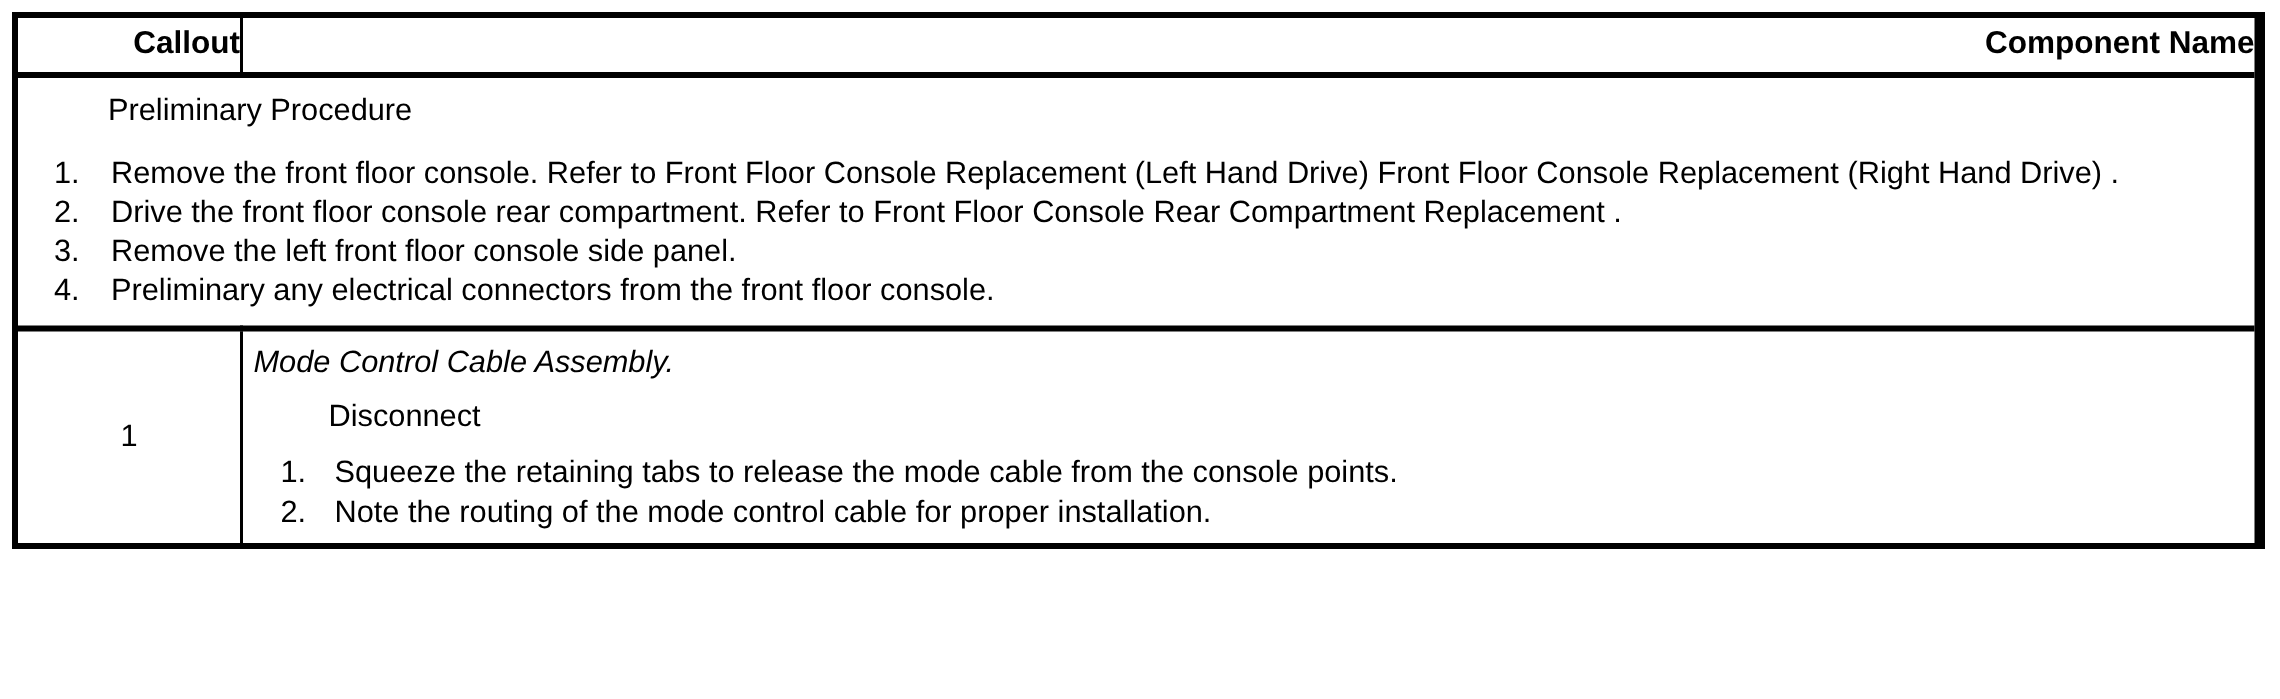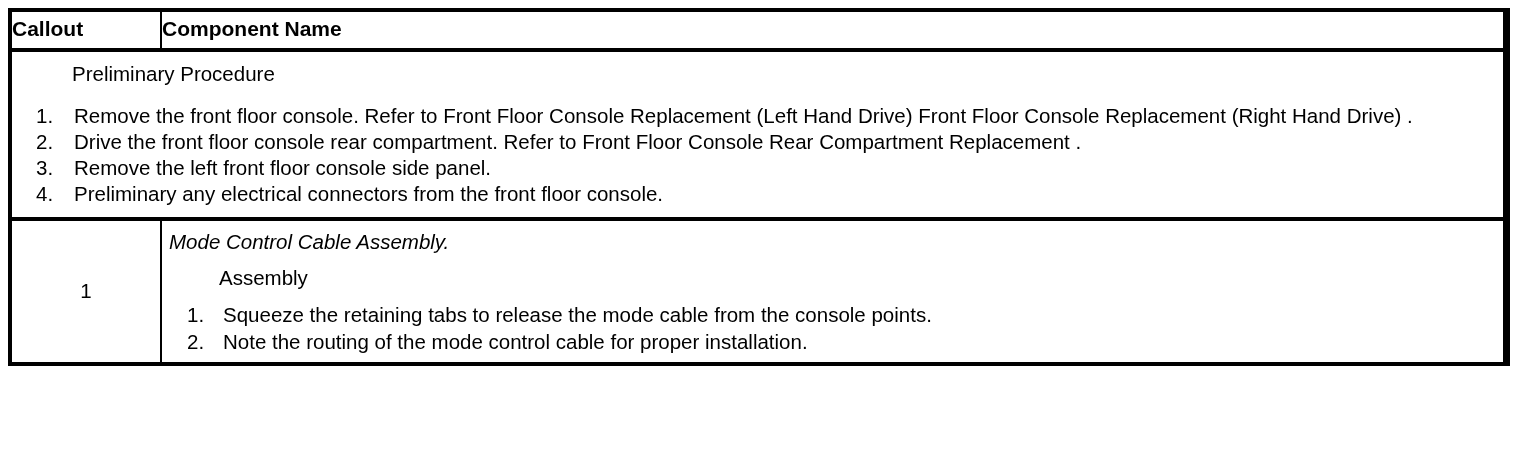--- a/index.html
+++ b/index.html
@@ -40,25 +40,25 @@
   
   thead th {
     font-size: 21px;
     font-weight: bold;
     padding: 5px 0 7px 0;
     border-bottom: 4px solid #000;
     vertical-align: middle;
     line-height: 1.15;
   }
   th.h-callout {
-    text-align: left;
+    text-align: right;
     border-right: 2px solid #000;
   }
   th.h-name {
-    text-align: left;
+    text-align: right;
     margin-left: 12px;
   }
 
   
   tbody td {
     vertical-align: top;
     font-size: 20.5px;
     line-height: 1.0;
     padding: 0;
   }
@@ -175,21 +175,21 @@
 
       <tr class="item-row">
         <td class="callout-cell">1</td>
 
         <td class="body-cell">
 
           <p class="plain-line">Mode Control Cable Assembly.</p>
 
           <div class="spacer-sm"></div>
 
-          <div class="sect-head proc-head">Assembly</div>
+          <div class="sect-head proc-head">Disconnect</div>
 
           <ol class="num-list sub-list">
             <li>
               <span class="li-num">1.</span>
               <span class="li-text">Squeeze the retaining tabs to release the mode cable from the console points.</span>
             </li>
             <li>
               <span class="li-num">2.</span>
               <span class="li-text">Note the routing of the mode control cable for proper installation.</span>
             </li>

